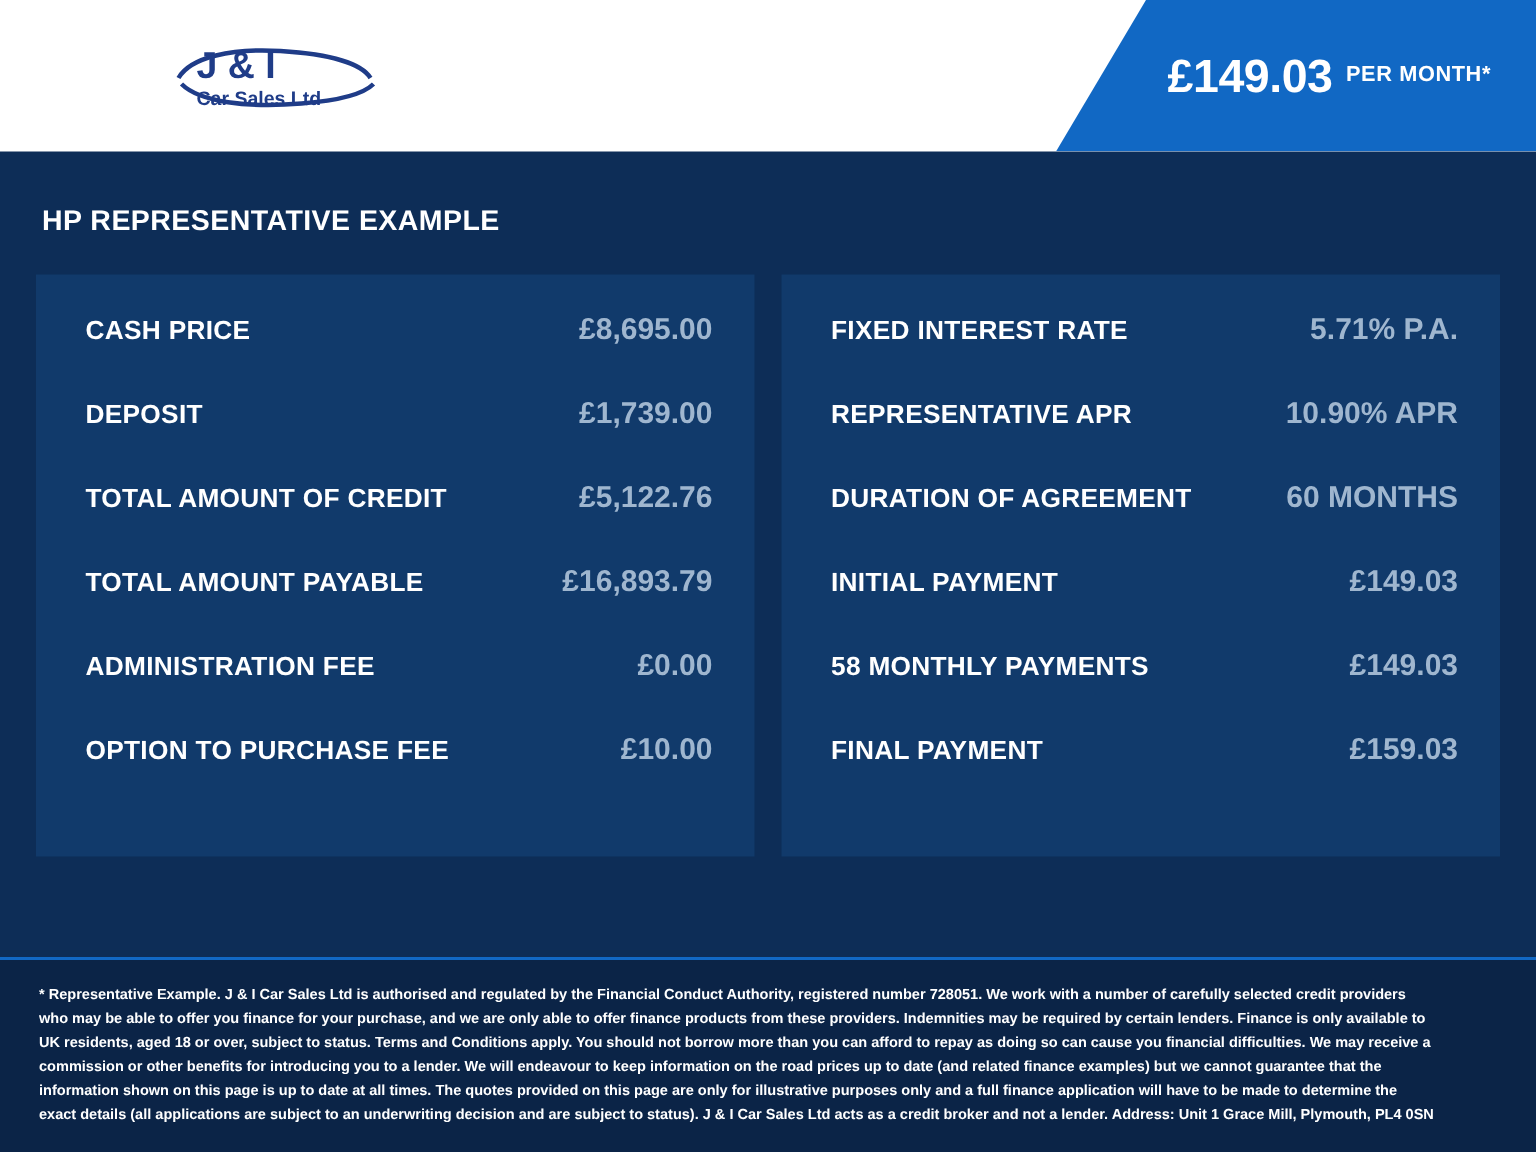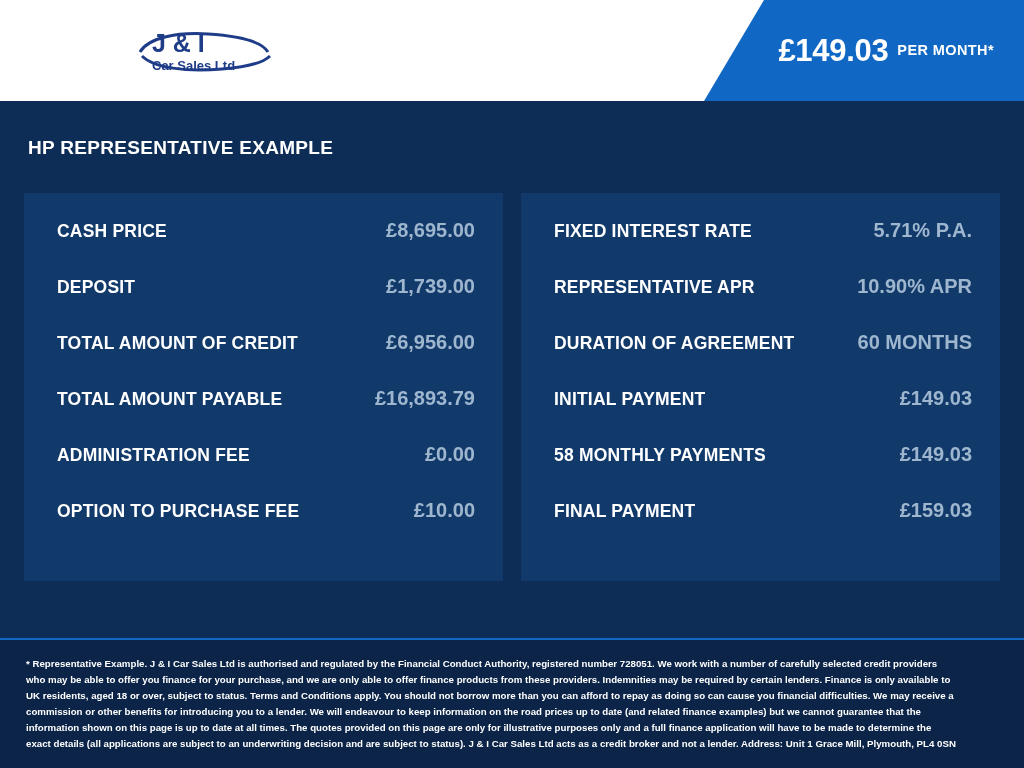--- a/index.html
+++ b/index.html
@@ -57,21 +57,21 @@
     font-size: 14.5px;
     font-weight: bold;
     color: #ffffff;
     letter-spacing: 0.4px;
     padding-bottom: 2px;
   }
 
   
   .logo {
     position: absolute;
-    left: 136px;
+    left: 115px;
     top: 26px;
     width: 185px;
     height: 55px;
   }
   .logo svg { display: block; }
 
   
   .body {
     flex: 1 1 auto;
     position: relative;
@@ -82,21 +82,21 @@
     color: #ffffff;
     font-size: 19px;
     font-weight: bold;
     letter-spacing: 0.3px;
     margin-top: 36px;
     margin-left: 4px;
   }
   .panels {
     display: flex;
     gap: 18px;
-    margin-top: 34px;
+    margin-top: 24px;
   }
   .panel {
     flex: 1 1 0;
     background: #113a6b;
     padding: 26px 28px 26px 33px;
   }
   .row {
     display: flex;
     align-items: baseline;
     justify-content: space-between;
@@ -164,21 +164,21 @@
         <div class="row">
           <span class="row-label">CASH PRICE</span>
           <span class="row-value">£8,695.00</span>
         </div>
         <div class="row">
           <span class="row-label">DEPOSIT</span>
           <span class="row-value">£1,739.00</span>
         </div>
         <div class="row">
           <span class="row-label">TOTAL AMOUNT OF CREDIT</span>
-          <span class="row-value">£6,956.00</span>
+          <span class="row-value">£5,122.76</span>
         </div>
         <div class="row">
           <span class="row-label">TOTAL AMOUNT PAYABLE</span>
           <span class="row-value">£16,893.79</span>
         </div>
         <div class="row">
           <span class="row-label">ADMINISTRATION FEE</span>
           <span class="row-value">£0.00</span>
         </div>
         <div class="row">

